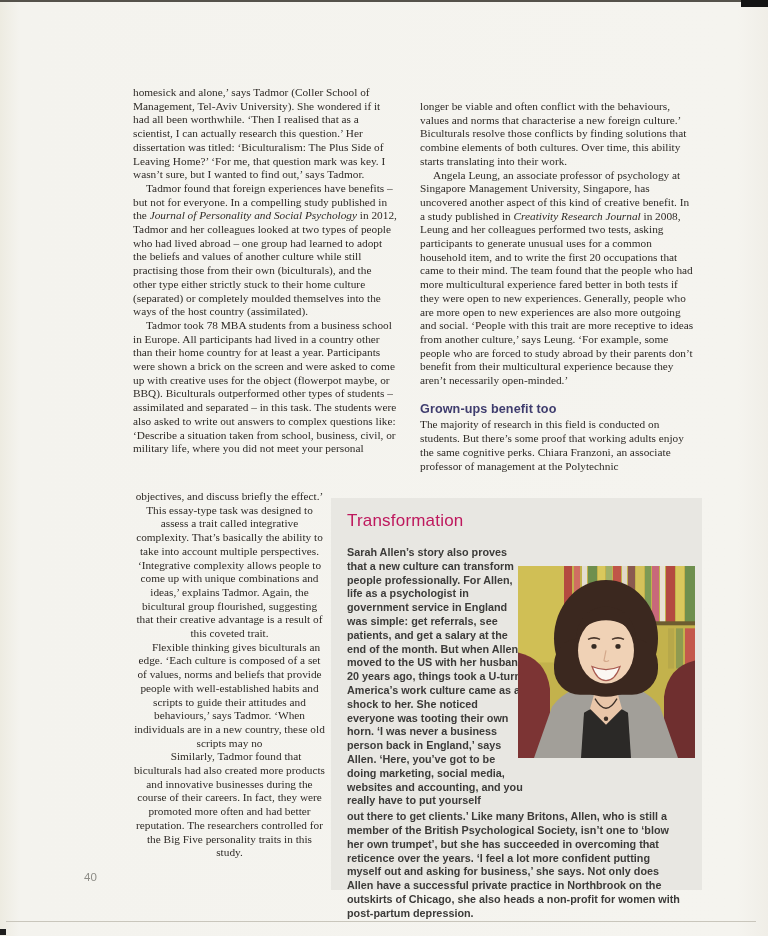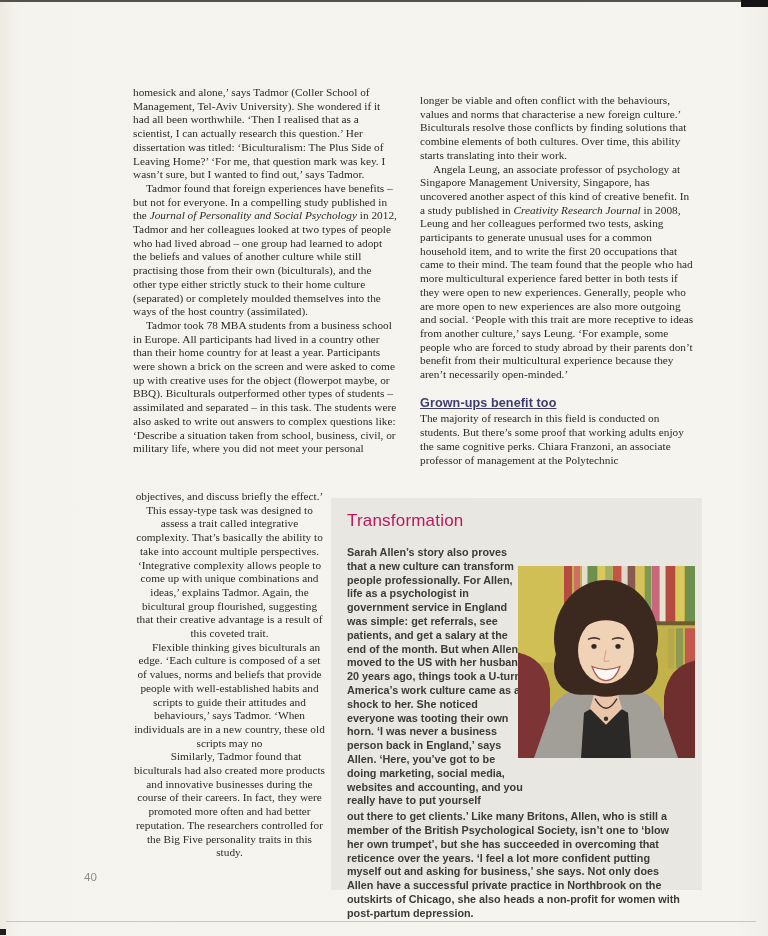--- a/index.html
+++ b/index.html
@@ -11,24 +11,24 @@
   .scan-top-line{position:absolute;left:0;top:0;width:768px;height:2px;background:#55524b;}
   .scan-corner{position:absolute;right:0;top:0;width:27px;height:7px;background:#141414;}
   .scan-bottom-line{position:absolute;left:6px;top:921px;width:750px;height:1px;background:#c9c6bc;}
   .scan-bottom-mark{position:absolute;left:0;top:929px;width:6px;height:6px;background:#1e1e1e;}
 
   .col{position:absolute;color:#2e2a26;font-size:11.3px;line-height:13.7px;}
   .col p{margin:0;}
   .col p.indent{text-indent:13px;}
   .col-left-wide{left:133px;top:86px;width:264px;}
   .col-left-narrow{left:133px;top:490px;width:193px;text-align:center;}
-  .col-right{left:420px;top:94px;width:275px;}
+  .col-right{left:420px;top:100px;width:275px;}
   .subhead{
     font-family:"Liberation Sans",sans-serif;font-weight:bold;color:#3f3d6e;
-    font-size:12.6px;margin:15px 0 2px 0;letter-spacing:.1px;text-decoration:underline;
+    font-size:12.6px;margin:15px 0 2px 0;letter-spacing:.1px;
   }
 
   .box{
     position:absolute;left:331px;top:498px;width:371px;height:392px;
     background:#e8e7e2;box-sizing:border-box;padding:13px 16px 12px 16px;
   }
   .box-title{
     font-family:"Liberation Sans",sans-serif;font-size:17px;font-weight:normal;
     color:#be185d;margin:0 0 15px 0;letter-spacing:.2px;
   }

